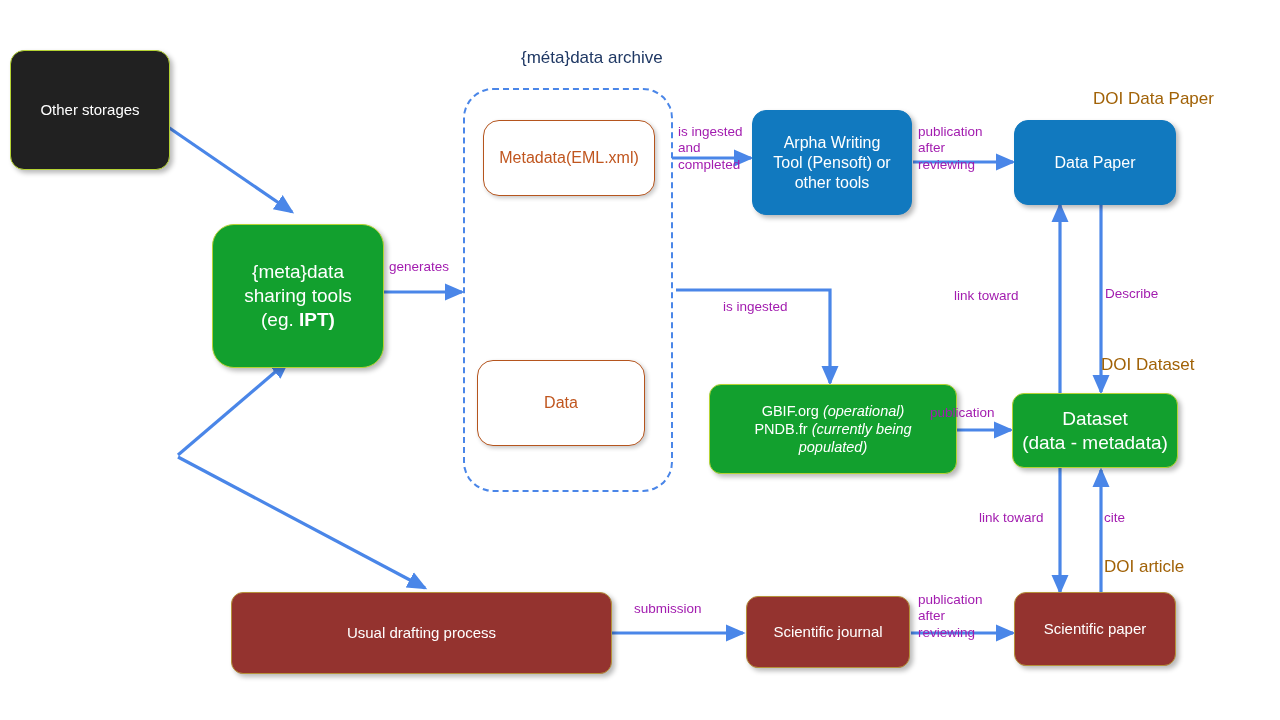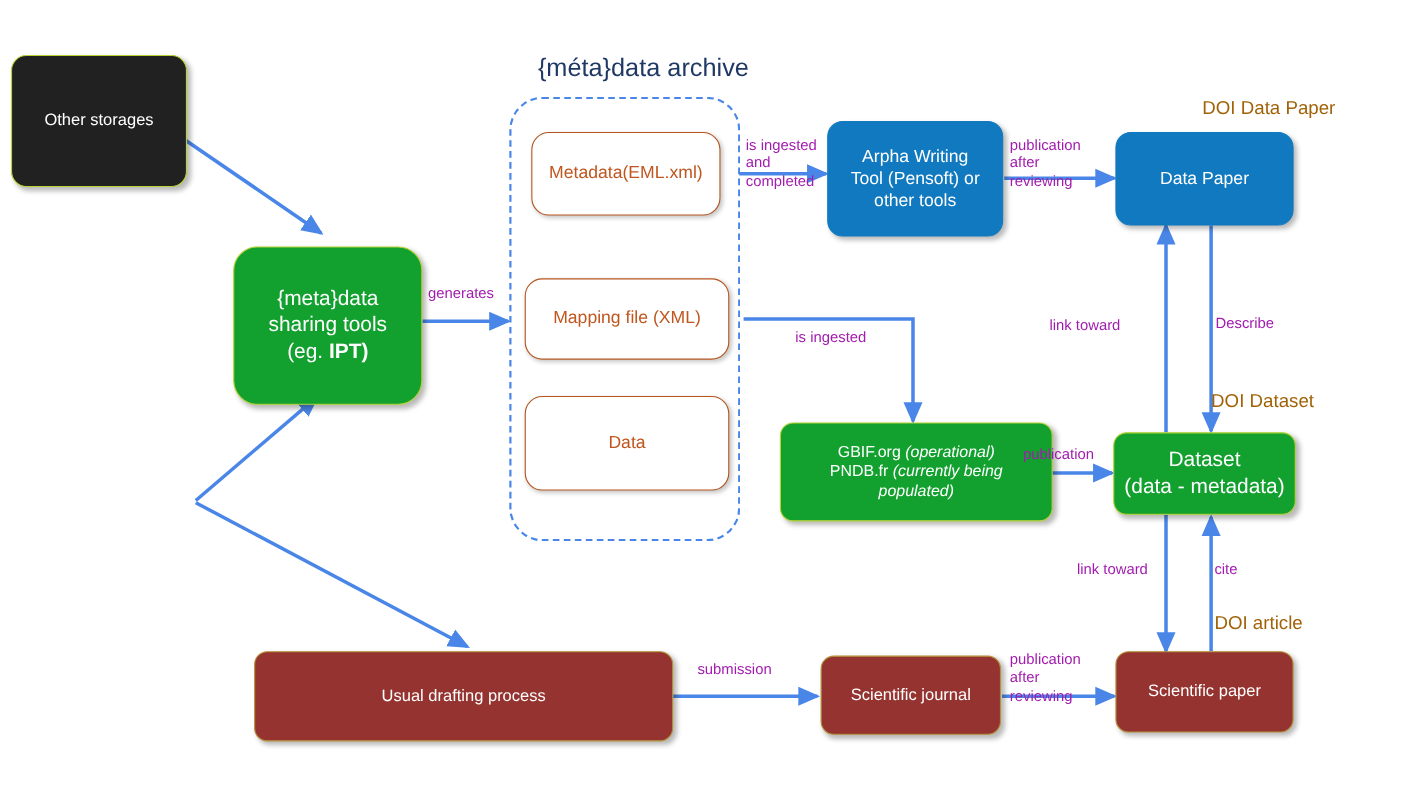--- a/index.html
+++ b/index.html
@@ -66,23 +66,24 @@
     white-space:pre-line;
   }
   .doi-label{
     position:absolute;
     font-size:17px;
     color:#a16207;
     white-space:nowrap;
   }
   .archive-title{
     position:absolute;
-    font-size:23px;
+    font-size:17px;
     color:#1f3864;
     white-space:nowrap;
+    margin-left:32px;
   }
 
   svg.wires{position:absolute;left:0;top:0;width:1280px;height:720px;pointer-events:none;}
   .ital{font-style:italic;}
   .bold{font-weight:bold;}
 </style>
 </head>
 <body>
 
 <div id="canvas">
@@ -134,25 +135,22 @@
     <span class="lbl"><span>{meta}data</span><br><span>sharing tools</span><br><span>(eg. </span><span class="bold">IPT)</span></span>
   </div>
 
   <div class="archive-box" style="left:463px;top:88px;width:210px;height:404px;"></div>
   <div class="archive-title" style="left:489px;top:48px;">{méta}data archive</div>
 
   <div class="node n-file" style="left:483px;top:120px;width:172px;height:76px;">
     <span class="lbl">Metadata(EML.xml)</span>
   </div>
 
-  <div class="node n-file" style="left:477px;top:253px;width:186px;height:74px;">
-    <span class="lbl">Mapping file (XML)</span>
-  </div>
-
-  <div class="node n-file" style="left:477px;top:360px;width:186px;height:86px;">
+
+  <div class="node n-file" style="left:477px;top:360px;width:168px;height:86px;">
     <span class="lbl">Data</span>
   </div>
 
   <div class="node n-blue" style="left:752px;top:110px;width:160px;height:105px;">
     <span class="lbl">Arpha Writing
 Tool (Pensoft) or
 other tools</span>
   </div>
 
   <div class="node n-blue" style="left:1014px;top:120px;width:162px;height:85px;">

